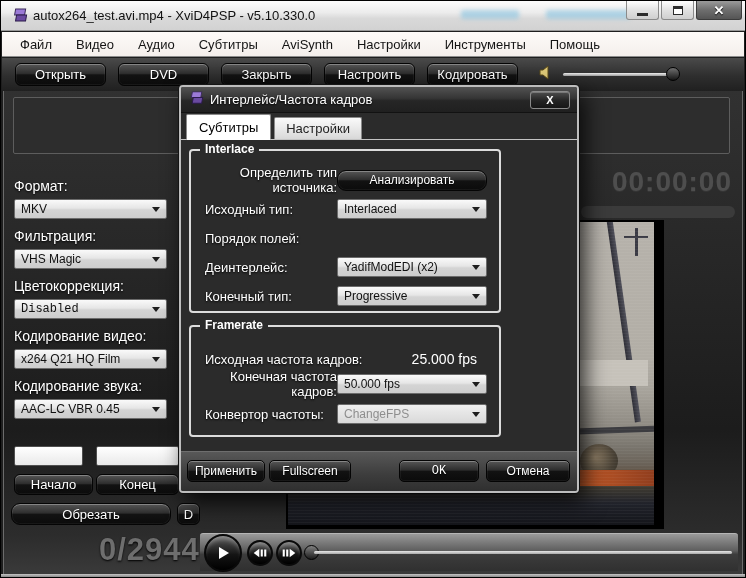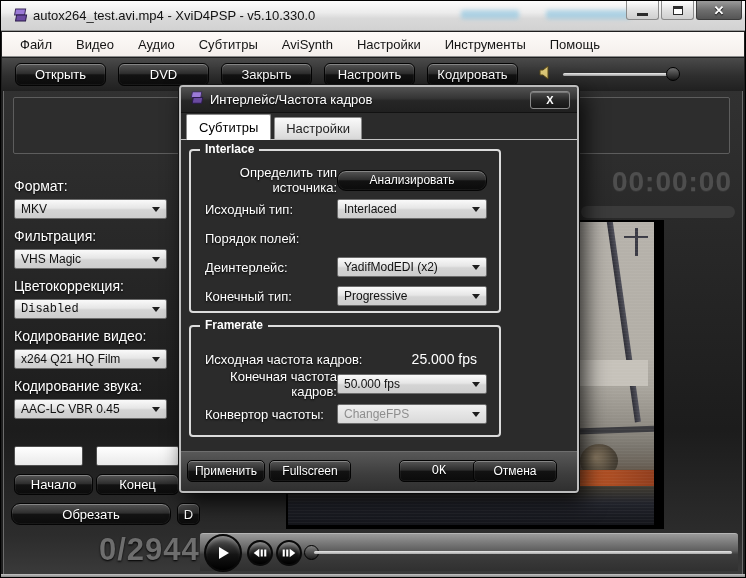--- a/index.html
+++ b/index.html
@@ -145,21 +145,21 @@
   .ir0 { top:18px; } .ir1 { top:47px; } .ir2 { top:76px; } .ir3 { top:105px; } .ir4 { top:134px; }
   .fr0 { top:21px; } .fr1 { top:46px; } .fr2 { top:76px; }
 
   .d-footer { position:absolute; left:0; right:0; bottom:0; height:40px;
     background:linear-gradient(180deg,#585858,#3e3e3e 55%,#2f2f2f);
     border-top:1px solid #6e6e6e; border-radius:0 0 2px 2px; }
   .df-btn { position:absolute; top:8px; height:22px; font-size:12px; border-radius:5px; }
   .df-apply { left:6px; width:78px; }
   .df-full { left:88px; width:82px; }
   .df-ok { left:218px; width:80px;font-family:Liberation Mono, monospace; }
-  .df-cancel { left:292px; width:84px; }
+  .df-cancel { left:305px; width:84px; }
 </style>
 </head>
 <body>
 
 <div class="screen">
 
   <div class="client"></div>
   <div class="log-panel"></div>
 
   <div class="titlebar">

